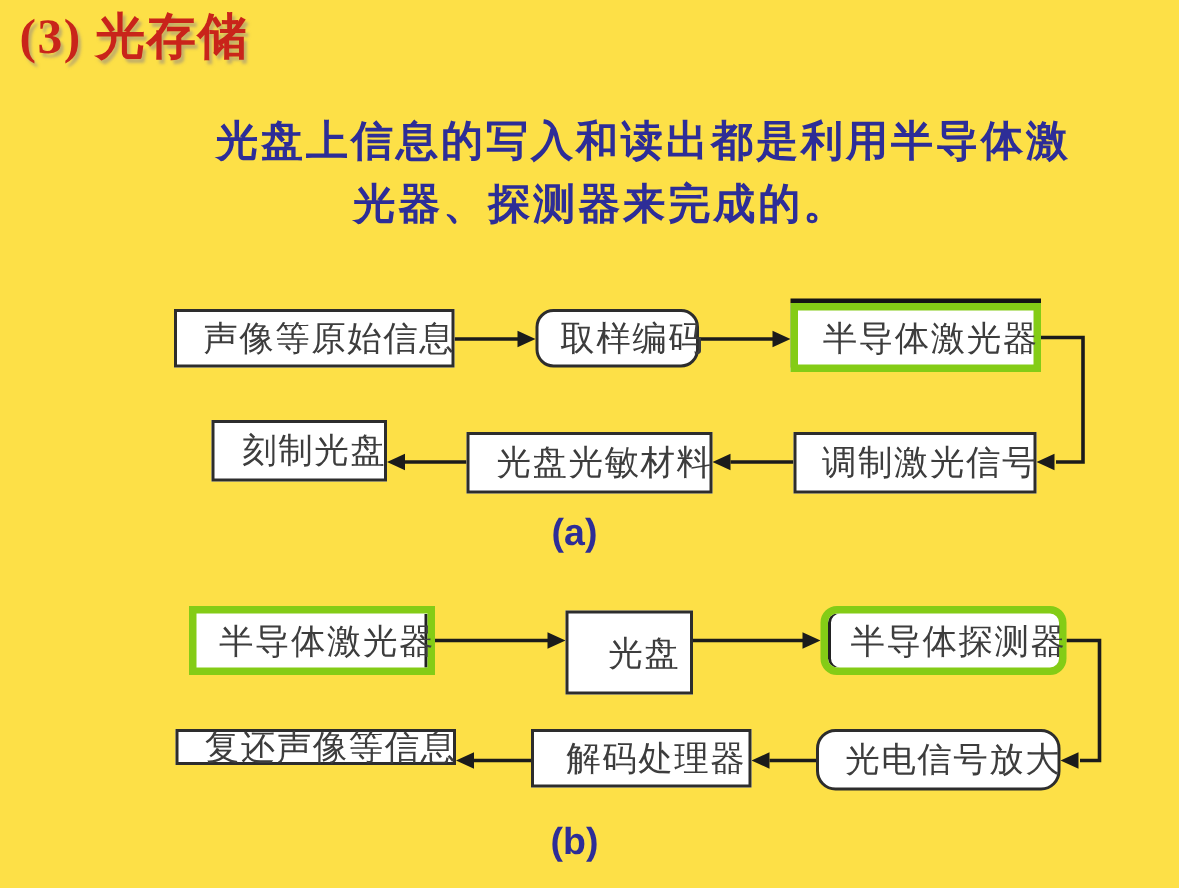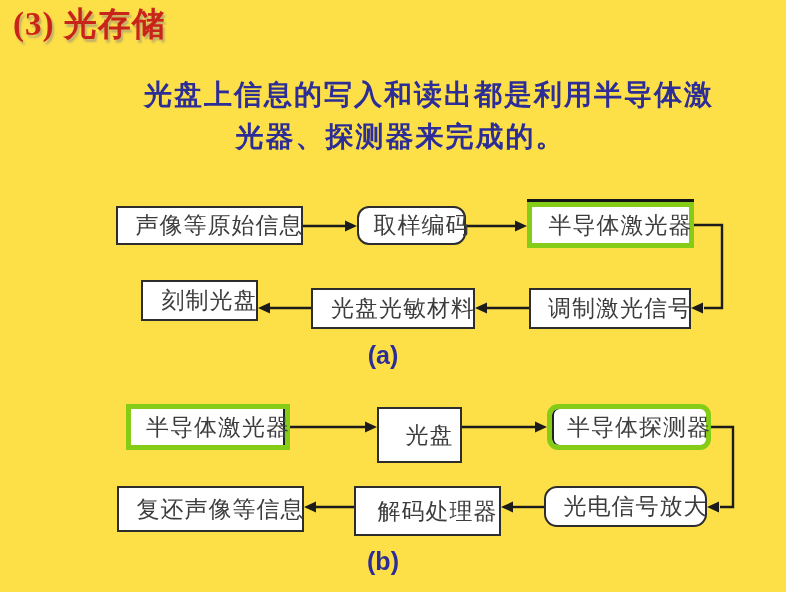--- a/index.html
+++ b/index.html
@@ -105,19 +105,19 @@
   <div class="box" style="left:141px;top:280px;width:117px;height:41px;">刻制光盘</div>
   <div class="box" style="left:311px;top:288px;width:164px;height:41px;">光盘光敏材料</div>
   <div class="box" style="left:529px;top:288px;width:162px;height:41px;">调制激光信号</div>
 
   <div class="fig-label" style="left:333px;top:341px;">(a)</div>
 
   <div class="box hl hl-rightline" style="left:126px;top:404px;width:164px;height:46px;">半导体激光器</div>
   <div class="box" style="left:377px;top:407px;width:85px;height:56px;">光盘</div>
   <div class="box hl hl-leftline" style="left:547px;top:404px;width:164px;height:46px;">半导体探测器</div>
 
-  <div class="box" style="left:117px;top:486px;width:187px;height:46px;">复还声像等信息</div>
-  <div class="box" style="left:354px;top:486px;width:147px;height:50px;">解码处理器</div>
+  <div class="box" style="left:117px;top:486px;width:187px;height:24px;">复还声像等信息</div>
+  <div class="box" style="left:354px;top:486px;width:147px;height:39px;">解码处理器</div>
   <div class="box" style="left:544px;top:486px;width:163px;height:41px;border-radius:13px;">光电信号放大</div>
 
   <div class="fig-label" style="left:333px;top:547px;">(b)</div>
 
 </div>
 
 </body></html>

